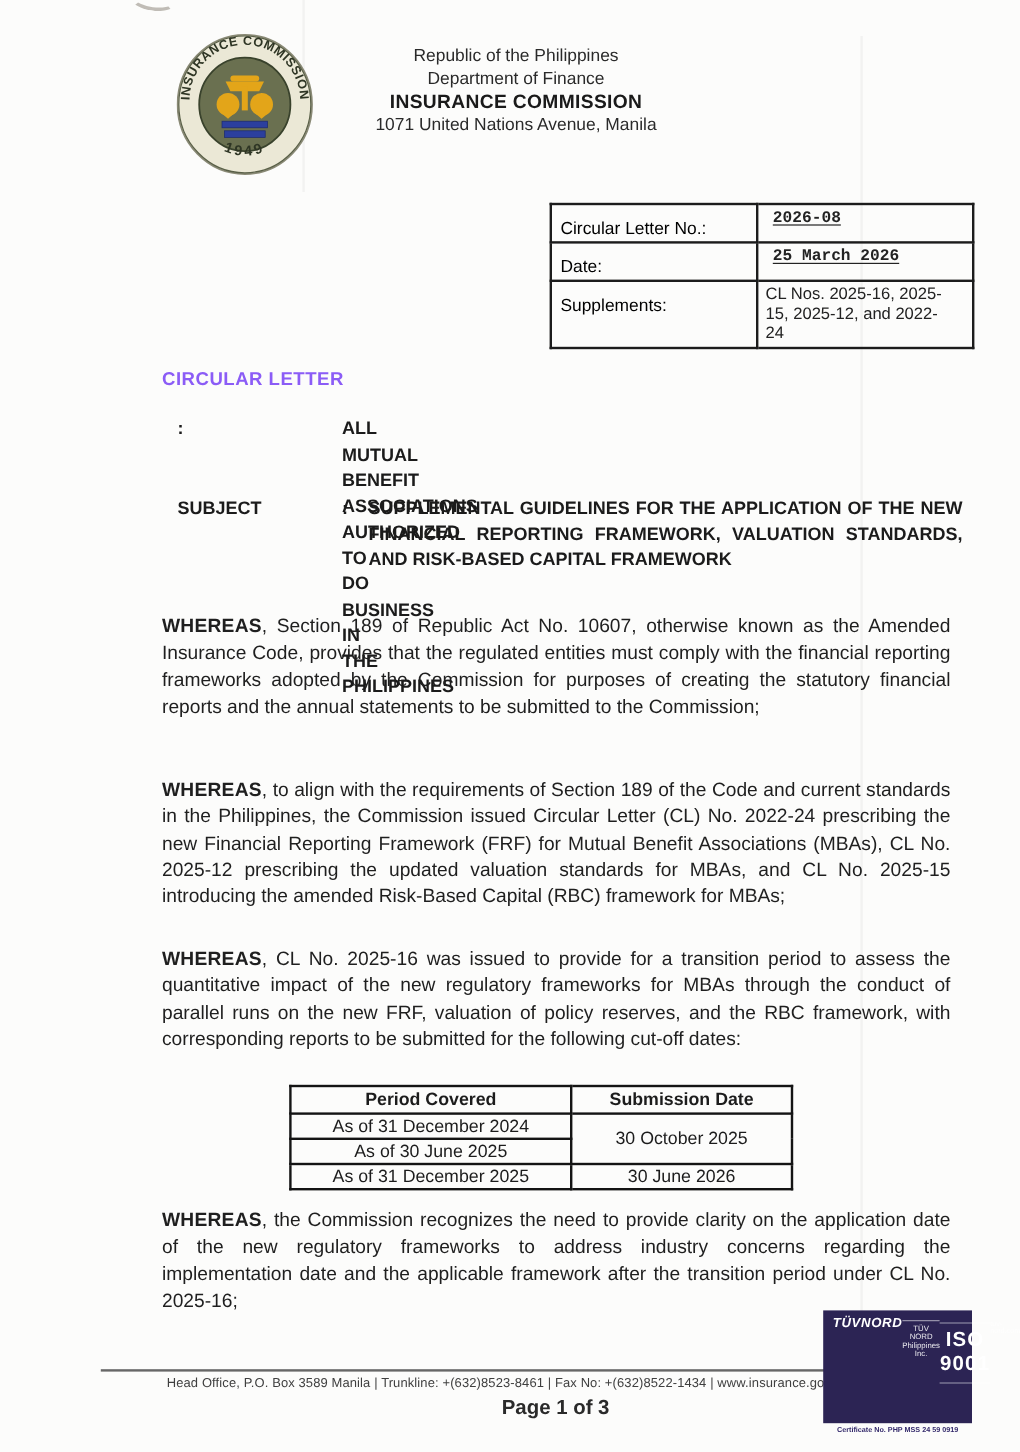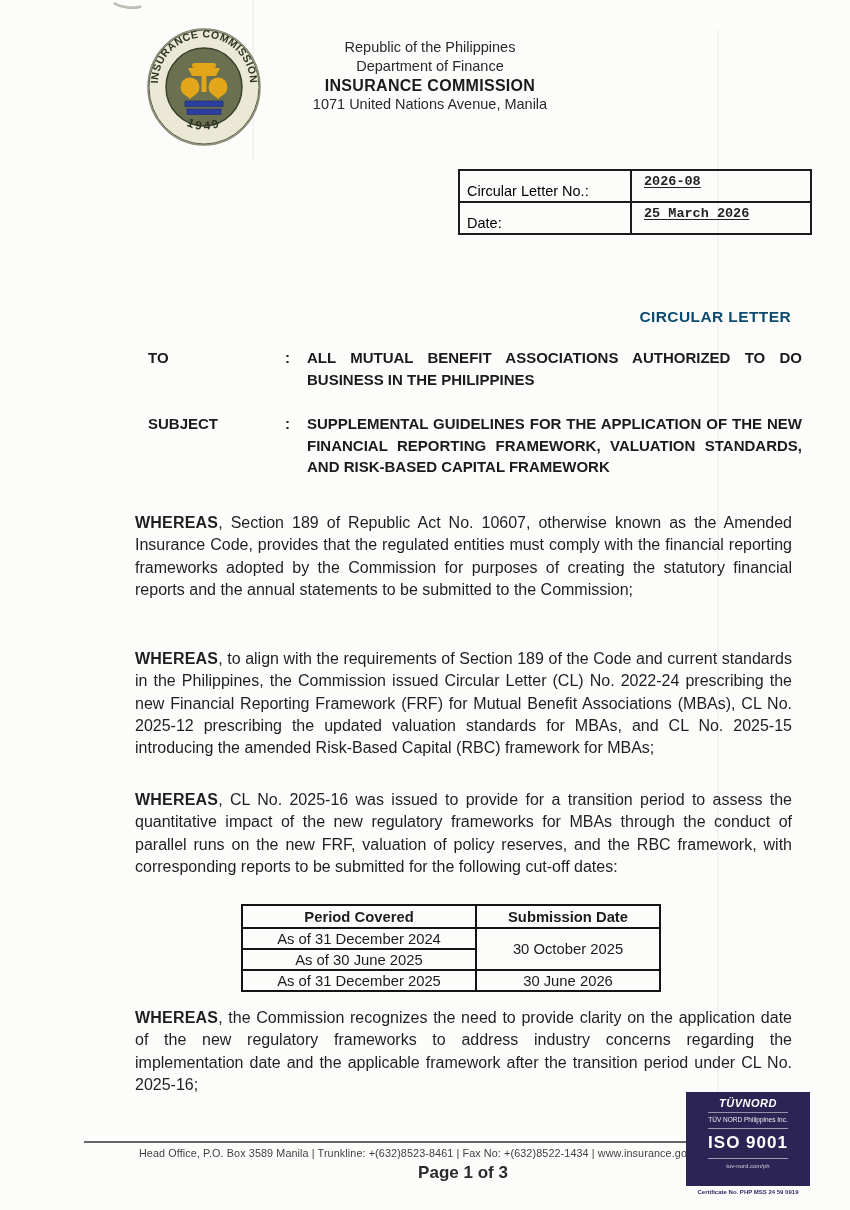--- a/index.html
+++ b/index.html
@@ -36,22 +36,22 @@
     border-collapse:collapse; border:2.5px solid #1c1c1c; }
   .info-table td { border:2px solid #1c1c1c; vertical-align:top; }
   .info-table .lbl { width:172px; font-size:14.5px; padding:12px 4px 2px 7px; color:#000000; }
   .info-table .val { font-size:13.8px; padding:2px 6px 2px 12px; }
   .stamp { font-family:"Liberation Mono", monospace; font-weight:bold; font-size:13.5px;
     color:#232323; text-decoration:underline; text-underline-offset:2px; }
   .supp { max-width:158px; line-height:16.5px; color:#222; }
   .r1 td { height:23px; } .r2 td { height:25px; }
 
   
-  .title { position:absolute; left:135px; top:308px; width:656px; text-align:right;
-    font-weight:bold; font-size:15.5px; letter-spacing:.4px; color:#0c4a6e; }
+  .title { position:absolute; left:135px; top:308px; width:656px; text-align:left;
+    font-weight:bold; font-size:15.5px; letter-spacing:.4px; color:#8b5cf6; }
   .addr { position:absolute; left:148px; width:654px; display:grid;
     grid-template-columns:137px 22px 495px; font-weight:bold; font-size:15px;
     line-height:21.5px; color:#1b1b1b; }
   .addr-to { top:347px; } .addr-subject { top:413px; }
   .addr .txt { text-align:justify; }
   .para { position:absolute; left:135px; width:657px; font-size:16px;
     line-height:22.3px; text-align:justify; color:#1f1f1f; }
   .para b { letter-spacing:.2px; }
   .p1 { top:512px; } .p2 { top:648px; } .p3 { top:789px; } .p4 { top:1007px; }
 
@@ -66,22 +66,22 @@
   
   .footer-rule { position:absolute; left:84px; top:1141px; width:678px; height:2px;
     background:#4c4c4c; opacity:.85; }
   .footer-contact { position:absolute; left:85px; top:1147px; width:676px;
     text-align:center; font-size:10.8px; color:#3f3f3f; letter-spacing:.1px; }
   .page-number { position:absolute; left:135px; top:1163px; width:656px;
     text-align:center; font-size:17px; font-weight:600; color:#2a2a2a; }
 
   
   .iso { position:absolute; left:686px; top:1092px; width:124px; height:94px;
-    background:#2c2454; color:#fff; display:flex; flex-direction:column;
-    align-items:center; padding:5px 8px 4px; }
+    background:#2c2454; color:#fff; display:flex; 
+    align-items:flex-start; padding:5px 8px 4px; }
   .iso-brand { font-weight:bold; font-size:11px; letter-spacing:.5px; text-align:center;
     font-style:italic; }
   .iso-org { font-size:6.5px; text-align:center; opacity:.9; margin-top:3px;
     border-top:1px solid rgba(255,255,255,.55); padding-top:3px; }
   .iso-standard { font-weight:bold; font-size:17px; letter-spacing:1px; text-align:center;
     margin-top:5px; border-top:1px solid rgba(255,255,255,.55);
     border-bottom:1px solid rgba(255,255,255,.55); padding:4px 0 5px; }
   .iso-site { font-size:6px; text-align:left; opacity:.75; margin-top:4px; }
   .iso-cert { position:absolute; left:682px; top:1189px; width:132px; text-align:center;
     font-size:6px; color:#33296b; font-weight:bold; }
@@ -133,27 +133,32 @@
   <table class="info-table">
     <tbody>
         <tr class="r1">
       <td class="lbl">Circular Letter No.:</td>
       <td class="val"><span class="stamp">2026-08</span></td>
     </tr>
     <tr class="r2">
       <td class="lbl">Date:</td>
       <td class="val"><span class="stamp">25 March 2026</span></td>
     </tr>
+    <tr>
+      <td class="lbl">Supplements:</td>
+      <td class="val" style="padding-left:6px;">
+            <div class="supp">CL Nos. 2025-16, 2025-15, 2025-12, and 2022-24</div>
+          </td>
+    </tr>
   </tbody>
     </table>
 
   <div class="title">CIRCULAR LETTER</div>
 
   <div class="addr addr-to">
-    <div>TO</div>
     <div>:</div>
     <div class="txt">ALL MUTUAL BENEFIT ASSOCIATIONS AUTHORIZED TO DO BUSINESS IN THE PHILIPPINES</div>
   </div>
 
   <div class="addr addr-subject">
     <div>SUBJECT</div>
     <div>:</div>
     <div class="txt">SUPPLEMENTAL GUIDELINES FOR THE APPLICATION OF THE NEW FINANCIAL REPORTING FRAMEWORK, VALUATION STANDARDS, AND RISK-BASED CAPITAL FRAMEWORK</div>
   </div>
 

